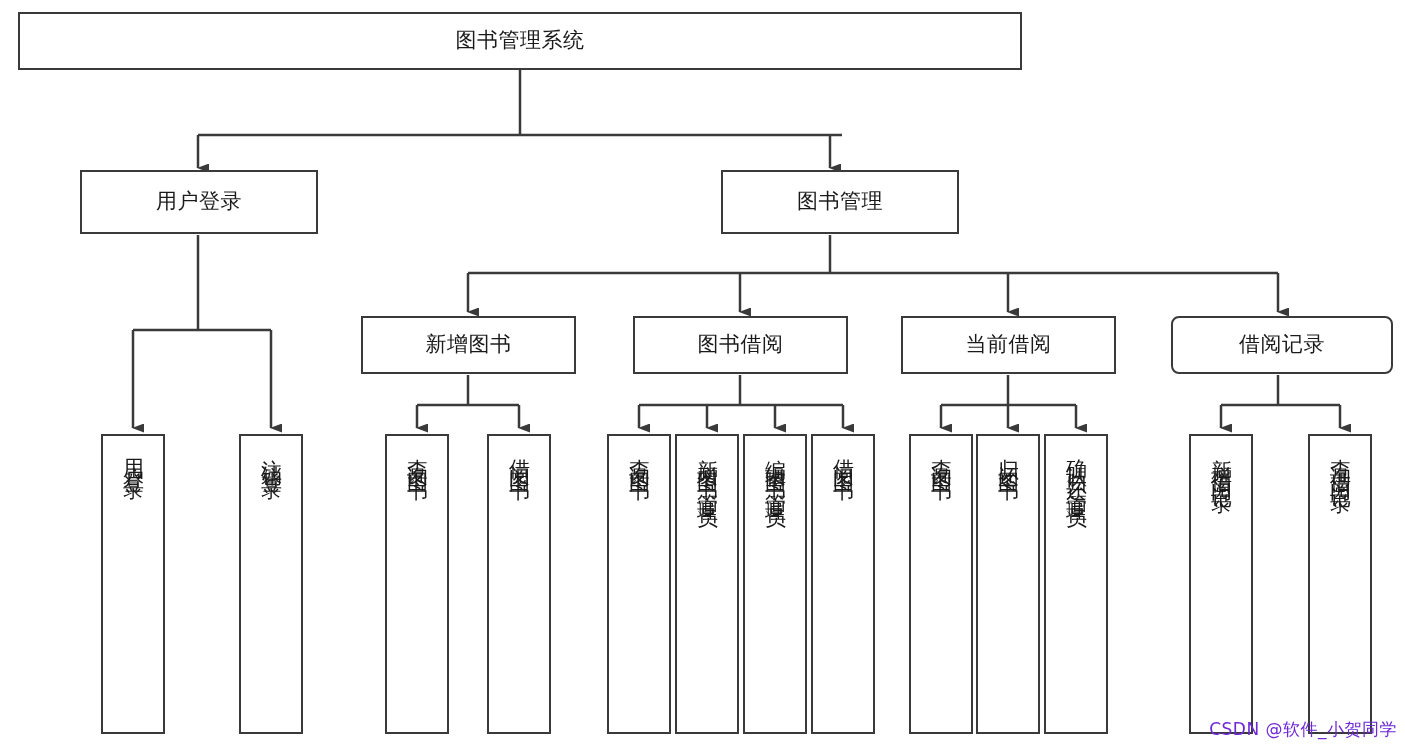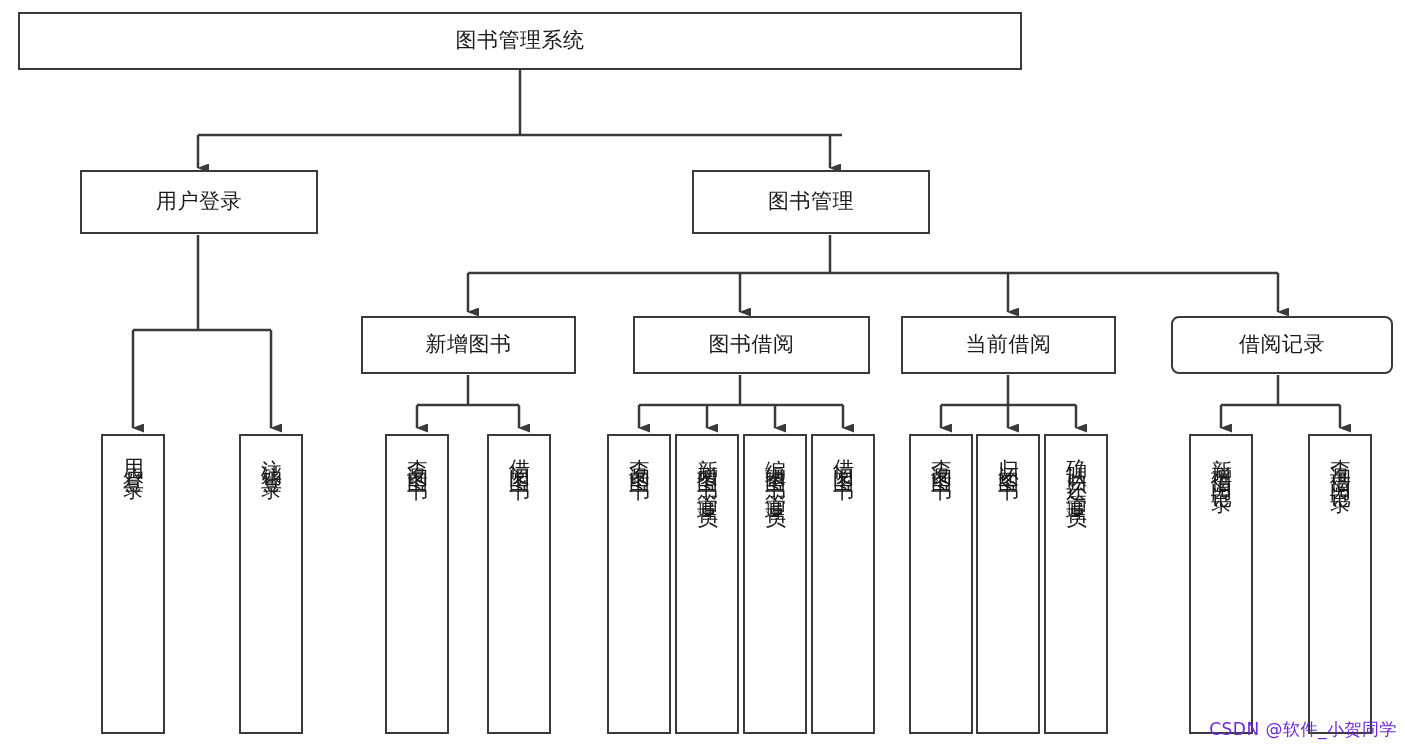--- a/index.html
+++ b/index.html
@@ -127,29 +127,29 @@
   </svg>
 
   <div class="node-box" style="left:18px; top:12px; width:1004px; height:58px;">
     <span class="node-label-h">图书管理系统</span>
   </div>
 
   <div class="node-box" style="left:80px; top:170px; width:238px; height:64px;">
     <span class="node-label-h">用户登录</span>
   </div>
 
-  <div class="node-box" style="left:692px; top:170px; width:238px; height:64px;">
+  <div class="node-box" style="left:721px; top:170px; width:238px; height:64px;">
     <span class="node-label-h">图书管理</span>
   </div>
 
   <div class="node-box" style="left:361px; top:316px; width:215px; height:58px;">
     <span class="node-label-h">新增图书</span>
   </div>
 
-  <div class="node-box" style="left:633px; top:316px; width:237px; height:58px;">
+  <div class="node-box" style="left:633px; top:316px; width:215px; height:58px;">
     <span class="node-label-h">图书借阅</span>
   </div>
 
   <div class="node-box" style="left:901px; top:316px; width:215px; height:58px;">
     <span class="node-label-h">当前借阅</span>
   </div>
 
   <div class="node-box" style="left:1171px; top:316px; width:222px; height:58px;border-radius:8px;">
     <span class="node-label-h">借阅记录</span>
   </div>

